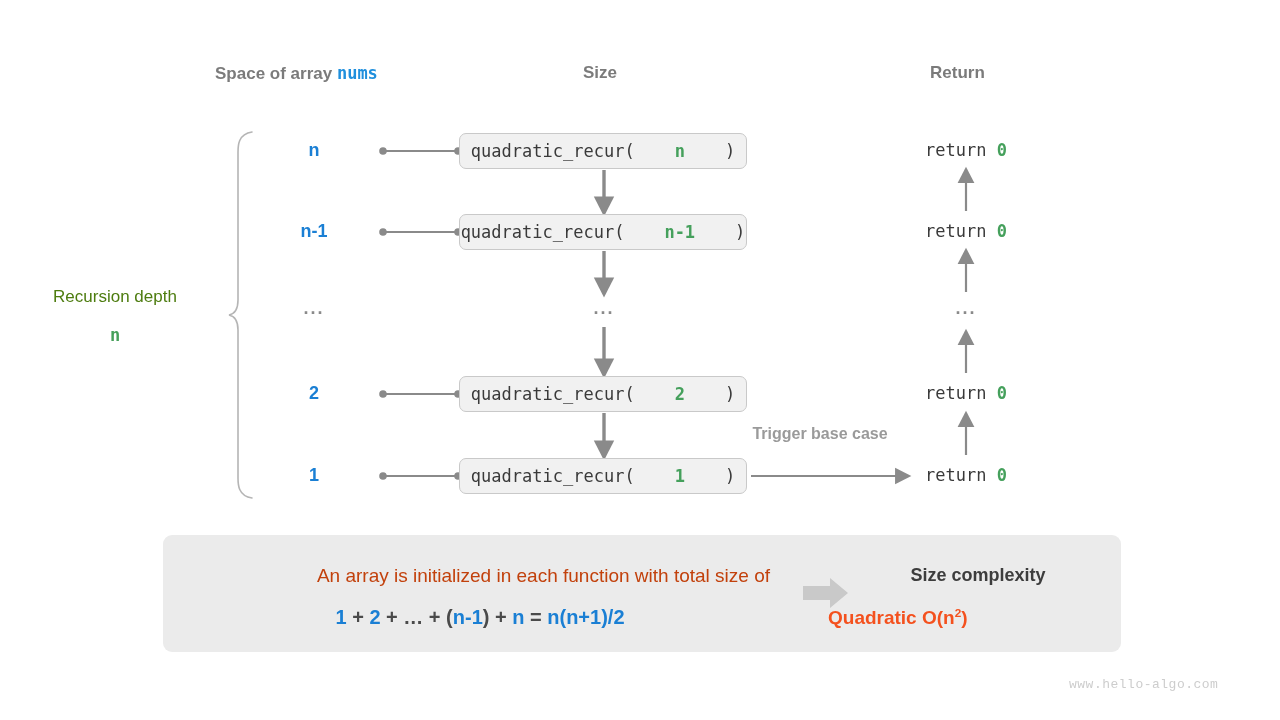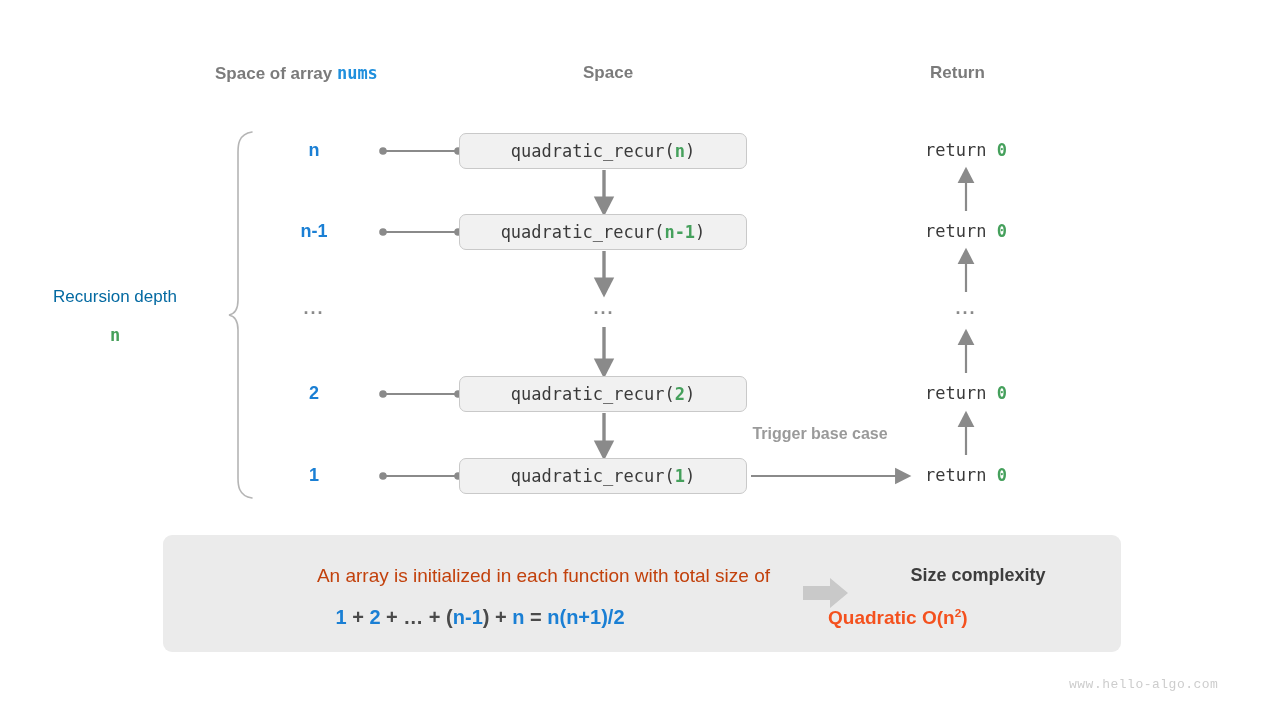--- a/index.html
+++ b/index.html
@@ -43,21 +43,21 @@
     font-weight: bold;
     color: #8a8a8a;
     text-align: center;
     width: 90px;
     letter-spacing: 2px;
   }
 
   
   .depth-title {
     font-size: 17px;
-    color: #0369a1;
+    color: #4d7c0f;
     white-space: nowrap;
     text-align: center;
     width: 200px;
   }
   .depth-n {
     font-size: 17px;
     font-weight: bold;
     color: #46a05a;
     text-align: center;
     width: 200px;
@@ -72,20 +72,21 @@
     background: #f1f1f1;
     border: 1px solid #c9c9c9;
     border-radius: 7px;
     display: flex;
     align-items: center;
     justify-content: center;
     font-family: "DejaVu Sans Mono", monospace;
     font-size: 17px;
     color: #3a3a3a;
     white-space: nowrap;
+    gap: 40px;
   }
   .call-box .arg { color: #45a05c; font-weight: bold; }
 
   
   .ret {
     font-family: "DejaVu Sans Mono", monospace;
     font-size: 17px;
     color: #3a3a3a;
     white-space: nowrap;
     text-align: center;
@@ -152,21 +153,21 @@
 
   svg { display: block; }
   .layer { left: 0; top: 0; width: 1280px; height: 720px; pointer-events: none; }
 </style>
 </head>
 <body>
 
 <div class="abs col-header" style="left:215px; top:63px;">
   <span>Space of array </span><span class="mono-blue">nums</span>
 </div>
-<div class="abs col-header" style="left:583px; top:63px;">Space</div>
+<div class="abs col-header" style="left:583px; top:63px;">Size</div>
 <div class="abs col-header" style="left:930px; top:63px;">Return</div>
 
 <svg class="abs layer">
   <path d="M 252,132
            C 238,134 238,146 238,152
            L 238,300
            C 238,310 234,314 229,315
            C 234,316 238,320 238,330
            L 238,478
            C 238,484 238,496 252,498" fill="none" stroke="#b5b5b5" stroke-width="1.6" stroke-linecap="round"></path>

